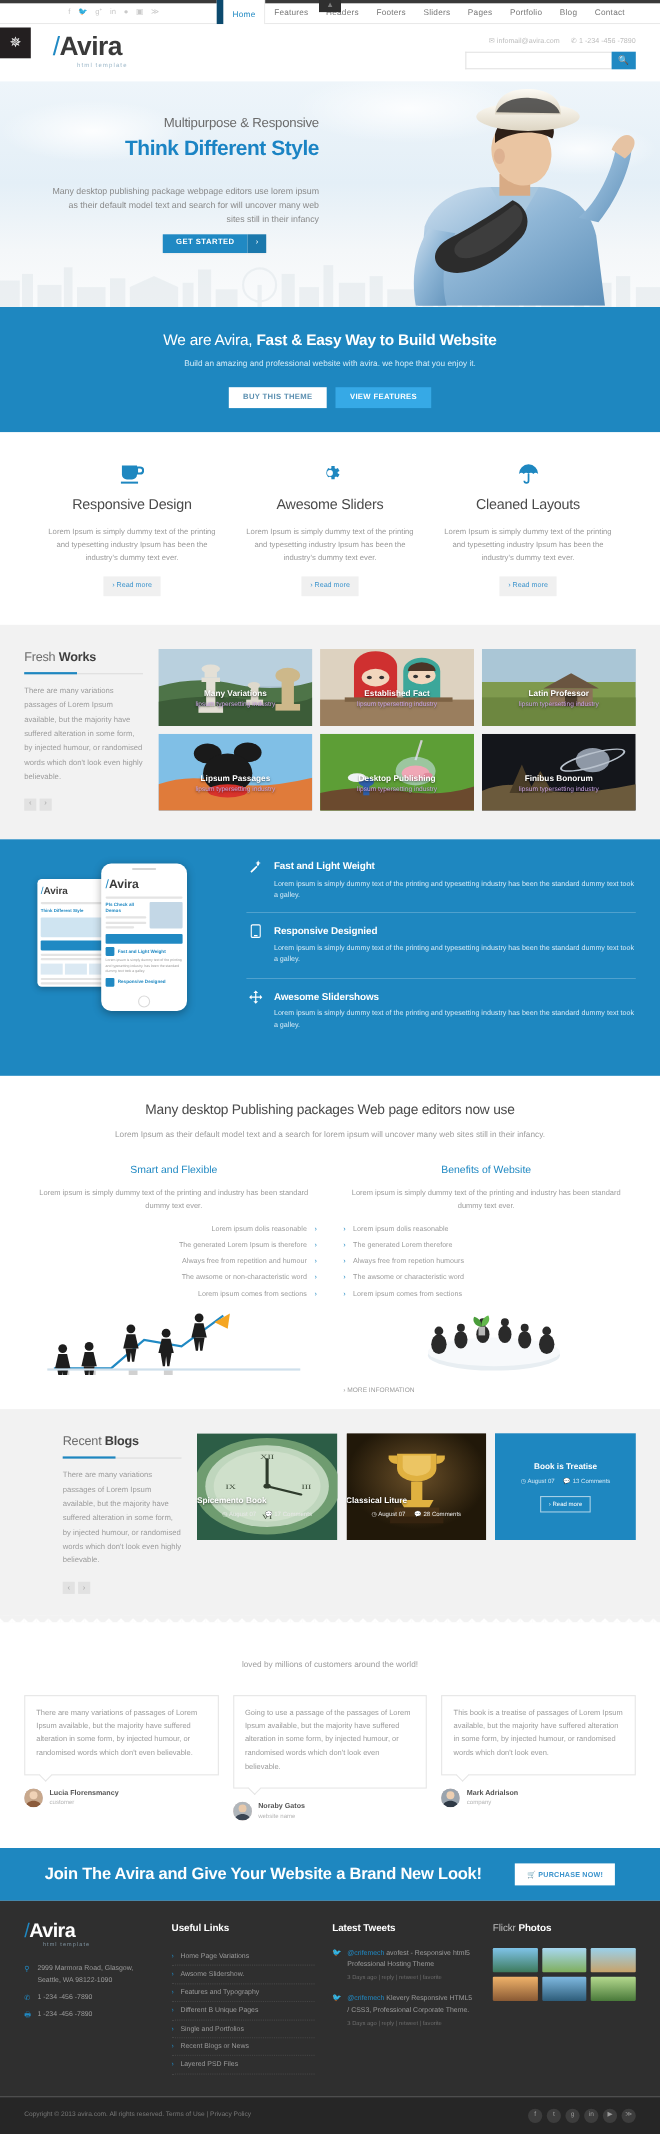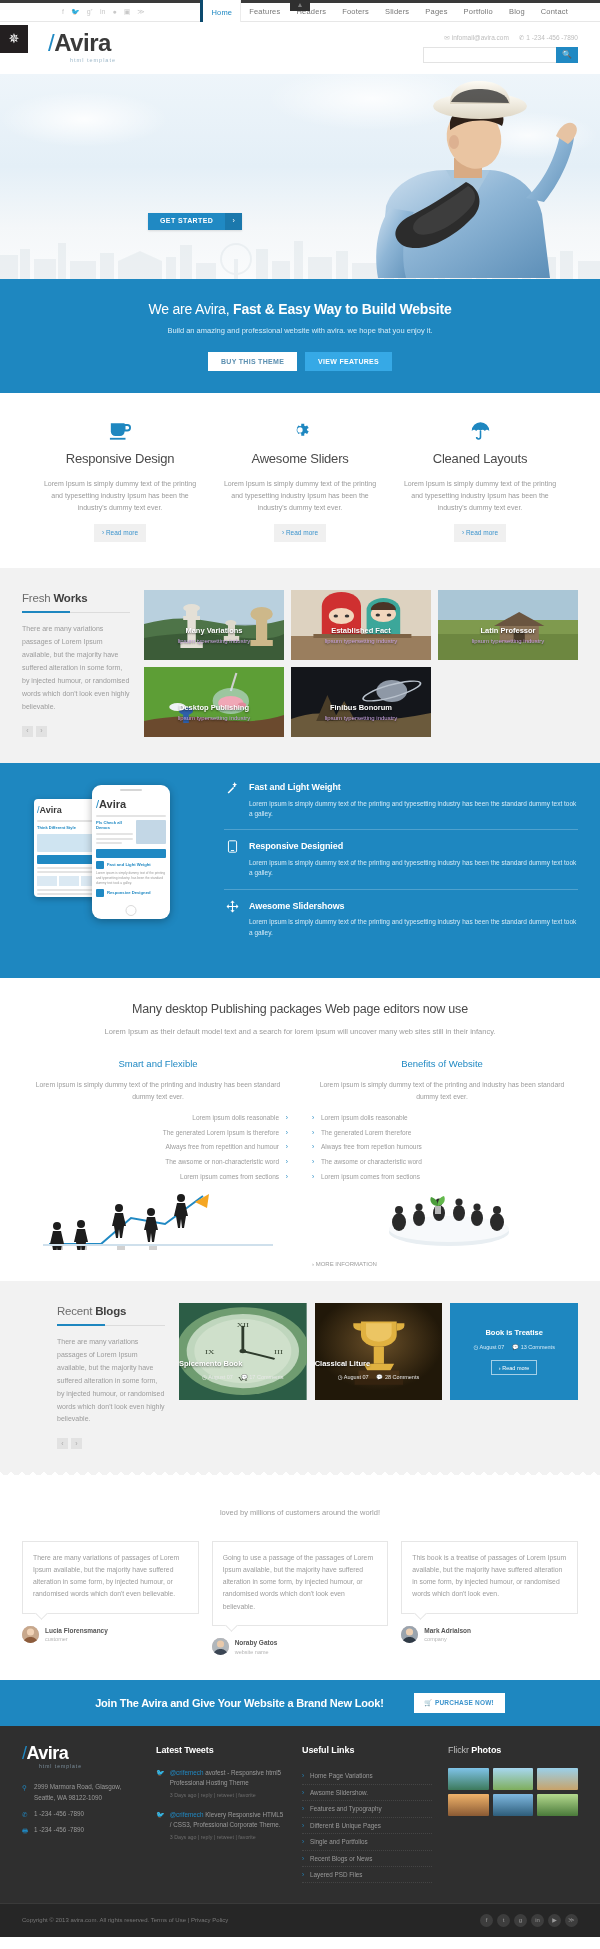--- a/index.html
+++ b/index.html
@@ -11,21 +11,21 @@
   }
   .page { width:600px; position:relative; overflow:hidden; }
 
   
   .topbar { height:22px; background:#fff; border-bottom:1px solid #e7e7e7; display:flex; align-items:stretch; position:relative; }
   .topbar-strip { position:absolute; left:0; top:0; width:100%; height:3px; background:#3a3a3a; }
   .social-mini { display:flex; align-items:center; gap:7px; margin-left:62px; padding-top:3px; }
   .social-mini span { font-size:7px; color:#c9c9c9; }
   .mainnav { display:flex; align-items:stretch; margin-left:auto; margin-right:24px; padding-top:3px; }
   .mainnav a { display:flex; align-items:center; padding:0 8px; font-size:7.5px; color:#777; text-decoration:none; letter-spacing:.2px; }
-  .mainnav a.active { color:#2089c3; background:#fff; box-shadow:0 -2px 0 #fff inset; border-left:3px solid #0c4a6e; border-right:1px solid #ececec; position:relative; top:0; height:22px; margin-top:-3px; padding-top:3px; }
+  .mainnav a.active { color:#2089c3; background:#fff; box-shadow:0 -2px 0 #fff inset; border-left:6px solid #0c4a6e; border-right:1px solid #ececec; position:relative; top:0; height:22px; margin-top:-3px; padding-top:3px; }
 
   
   .header { height:52px; background:#fff; position:relative; display:flex; align-items:center; }
   .burger { position:absolute; left:0; top:3px; width:28px; height:28px; background:#231f20; display:flex; align-items:center; justify-content:center; color:#fff; font-size:13px; }
   .logo { margin-left:48px; display:flex; flex-direction:column; }
   .logo-main { font-size:24px; font-weight:bold; color:#3a3a3a; letter-spacing:-.5px; line-height:1; }
   .logo-main .slash { color:#2089c3; font-weight:normal; }
   .logo-sub { font-size:5.5px; color:#9db8c9; letter-spacing:1px; margin-left:22px; margin-top:1px; }
   .hdr-right { margin-left:auto; margin-right:22px; text-align:right; }
   .hdr-contact { font-size:6.5px; color:#bdbdbd; display:flex; gap:10px; justify-content:flex-end; margin-bottom:4px; }
@@ -144,21 +144,21 @@
   .tcard { flex:1; }
   .tbody { border:1px solid #e6e6e6; background:#fff; padding:10px 10px 12px; font-size:6.8px; color:#9c9c9c; line-height:1.8; text-align:left; position:relative; }
   .tbody::after { content:""; position:absolute; left:14px; bottom:-5px; width:8px; height:8px; background:#fff; border-right:1px solid #e6e6e6; border-bottom:1px solid #e6e6e6; transform:rotate(45deg); }
   .tfoot { display:flex; align-items:center; gap:6px; margin-top:12px; text-align:left; }
   .avatar { width:17px; height:17px; border-radius:50%; overflow:hidden; flex-shrink:0; background:#cbb; }
   .tname { font-size:6.5px; color:#555; font-weight:bold; }
   .trole { font-size:5.5px; color:#b5b5b5; }
 
   
   .purchase { background:#1e87c0; padding:13px 26px; display:flex; align-items:center; justify-content:center; gap:30px; }
-  .purchase h3 { font-size:11px; color:#fff; font-weight:bold; letter-spacing:-.2px; }
+  .purchase h3 { font-size:15px; color:#fff; font-weight:bold; letter-spacing:-.2px; }
   .btn-purchase { background:#fff; color:#3b93cc; font-size:6.5px; font-weight:bold; padding:6px 11px; border:none; cursor:pointer; font-family:inherit; letter-spacing:.2px; }
 
   
   .footer { background:#2f2f2f; padding:18px 22px 20px; display:flex; gap:16px; position:relative; }
   .fcol { flex:1; }
   .fcol.brand { flex:0 0 118px; }
   .flogo { font-size:18px; font-weight:bold; color:#fff; letter-spacing:-.5px; line-height:1; }
   .flogo .slash { color:#2089c3; font-weight:normal; }
   .flogo-sub { font-size:5px; color:#7f93a0; letter-spacing:1px; margin-left:17px; margin-top:1px; }
   .faddr { margin-top:12px; }
@@ -259,20 +259,25 @@
           <rect x="438" y="20" width="7" height="44"></rect>
         <rect x="450" y="46" width="22" height="18"></rect>
           <rect x="476" y="34" width="11" height="30"></rect>
         <rect x="492" y="44" width="26" height="20"></rect>
           <rect x="522" y="28" width="9" height="36"></rect>
         <rect x="536" y="42" width="20" height="22"></rect>
           <rect x="560" y="36" width="13" height="28"></rect>
         <rect x="578" y="46" width="22" height="18"></rect>
       </g>
     </svg>
+    <div class="hero-text">
+      <div class="hero-kicker">Multipurpose &amp; Responsive</div>
+      <div class="hero-title">Think Different Style</div>
+      <div class="hero-desc">Many desktop publishing package webpage editors use lorem ipsum as their default model text and search for will uncover many web sites still in their infancy</div>
+    </div>
     <svg class="hero-man" viewBox="0 0 230 200">
       <defs>
         <linearGradient id="shirt" x1="0" y1="0" x2="1" y2="1">
           <stop offset="0%" stop-color="#cfe0ef"></stop>
             <stop offset="45%" stop-color="#8fb6d6"></stop>
             <stop offset="100%" stop-color="#5d8fb8"></stop>
         </linearGradient>
         <linearGradient id="hatg" x1="0" y1="0" x2="0" y2="1">
           <stop offset="0%" stop-color="#fdfbf5"></stop>
             <stop offset="100%" stop-color="#ddd5c3"></stop>
@@ -428,20 +433,37 @@
           <path d="M40 36 L58 22 L76 36 Z" fill="#6a5540"></path>
           <rect x="44" y="36" width="28" height="16" fill="#8a7358"></rect>
           <rect x="54" y="42" width="8" height="10" fill="#4a3c2c"></rect>
         </svg>
         <div class="wcap">
           <b>Latin Professor</b>
           <i>lipsum typersetting industry</i>
         </div>
       </div>
 
+      <div class="wcard">
+        <svg width="100%" height="100%" viewBox="0 0 100 70" preserveAspectRatio="none">
+          <rect width="100" height="70" fill="#6fb3e0"></rect>
+          <rect width="100" height="70" fill="#8cc6ea" opacity=".6"></rect>
+          <path d="M0 46 Q20 36 42 44 T100 40 L100 70 L0 70Z" fill="#e07b3a"></path>
+          <g fill="#1a1a1a">
+              <circle cx="32" cy="18" r="9"></circle>
+              <circle cx="58" cy="17" r="9"></circle>
+              <ellipse cx="45" cy="36" rx="16" ry="18"></ellipse>
+            </g>
+          <ellipse cx="45" cy="52" rx="13" ry="6" fill="#d9332c"></ellipse>
+        </svg>
+        <div class="wcap">
+          <b>Lipsum Passages</b>
+          <i>lipsum typersetting industry</i>
+        </div>
+      </div>
 
       <div class="wcard">
         <svg width="100%" height="100%" viewBox="0 0 100 70" preserveAspectRatio="none">
           <rect width="100" height="70" fill="#4e8a2e"></rect>
           <rect width="100" height="70" fill="#64a63a" opacity=".7"></rect>
           <path d="M0 54 Q26 46 52 52 T100 48 L100 70 L0 70Z" fill="#6b4a2e"></path>
           <path d="M66 6 L62 24" stroke="#cfcfcf" stroke-width="1.5" fill="none"></path>
           <circle cx="62" cy="34" r="13" fill="#cfe8f5" opacity=".55"></circle>
           <ellipse cx="62" cy="36" rx="9" ry="7" fill="#f0a7b6"></ellipse>
           <ellipse cx="70" cy="38" rx="3" ry="2.6" fill="#e2899c"></ellipse>
@@ -803,51 +825,51 @@
             <span>1 -234 -456 -7890</span>
           </div>
         <div>
             <i>🖶</i>
             <span>1 -234 -456 -7890</span>
           </div>
       </div>
     </div>
 
     <div class="fcol">
-      <div class="fh">Latest Tweets</div>
-      <div class="tweet">
-        <span class="bird">🐦</span>
-        <div class="tweet-txt">
-          <a href="#">@crifemech</a><span> avofest - Responsive html5 Professional Hosting Theme</span>
-          <div class="tweet-time">3 Days ago | reply | retweet | favorite</div>
-        </div>
-      </div>
-      <div class="tweet">
-        <span class="bird">🐦</span>
-        <div class="tweet-txt">
-          <a href="#">@crifemech</a><span> Klevery Responsive HTML5 / CSS3, Professional Corporate Theme.</span>
-          <div class="tweet-time">3 Days ago | reply | retweet | favorite</div>
-        </div>
-      </div>
-    </div>
-
-    <div class="fcol">
       <div class="fh">Useful Links</div>
       <ul class="flist">
         <li>Home Page Variations</li>
         <li>Awsome Slidershow.</li>
         <li>Features and Typography</li>
         <li>Different B Unique Pages</li>
         <li>Single and Portfolios</li>
         <li>Recent Blogs or News</li>
         <li>Layered PSD Files</li>
       </ul>
     </div>
 
     <div class="fcol">
+      <div class="fh">Latest Tweets</div>
+      <div class="tweet">
+        <span class="bird">🐦</span>
+        <div class="tweet-txt">
+          <a href="#">@crifemech</a><span> avofest - Responsive html5 Professional Hosting Theme</span>
+          <div class="tweet-time">3 Days ago | reply | retweet | favorite</div>
+        </div>
+      </div>
+      <div class="tweet">
+        <span class="bird">🐦</span>
+        <div class="tweet-txt">
+          <a href="#">@crifemech</a><span> Klevery Responsive HTML5 / CSS3, Professional Corporate Theme.</span>
+          <div class="tweet-time">3 Days ago | reply | retweet | favorite</div>
+        </div>
+      </div>
+    </div>
+
+    <div class="fcol">
       <div class="fh"><span style="font-weight:normal;color:#bfbfbf;">Flickr </span><span>Photos</span></div>
       <div class="flickr">
         <div style="background:linear-gradient(#7fc3e8,#3d7a5c);"></div>
         <div style="background:linear-gradient(#a7d7f0,#7fae5c);"></div>
         <div style="background:linear-gradient(#9ad0ea,#c8a36a);"></div>
         <div style="background:linear-gradient(#f0b36a,#8a5a34);"></div>
         <div style="background:linear-gradient(#7fb9e0,#2e5d7a);"></div>
         <div style="background:linear-gradient(#b4d98e,#4a7a3a);"></div>
       </div>
     </div>

